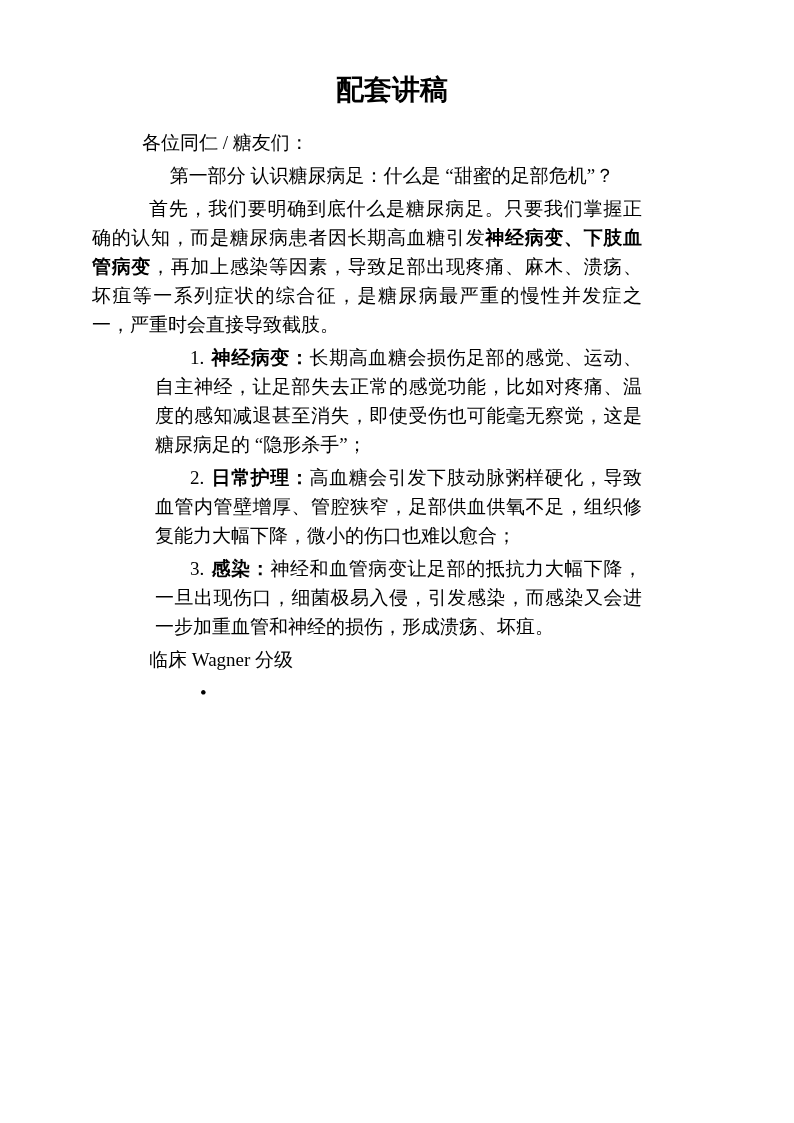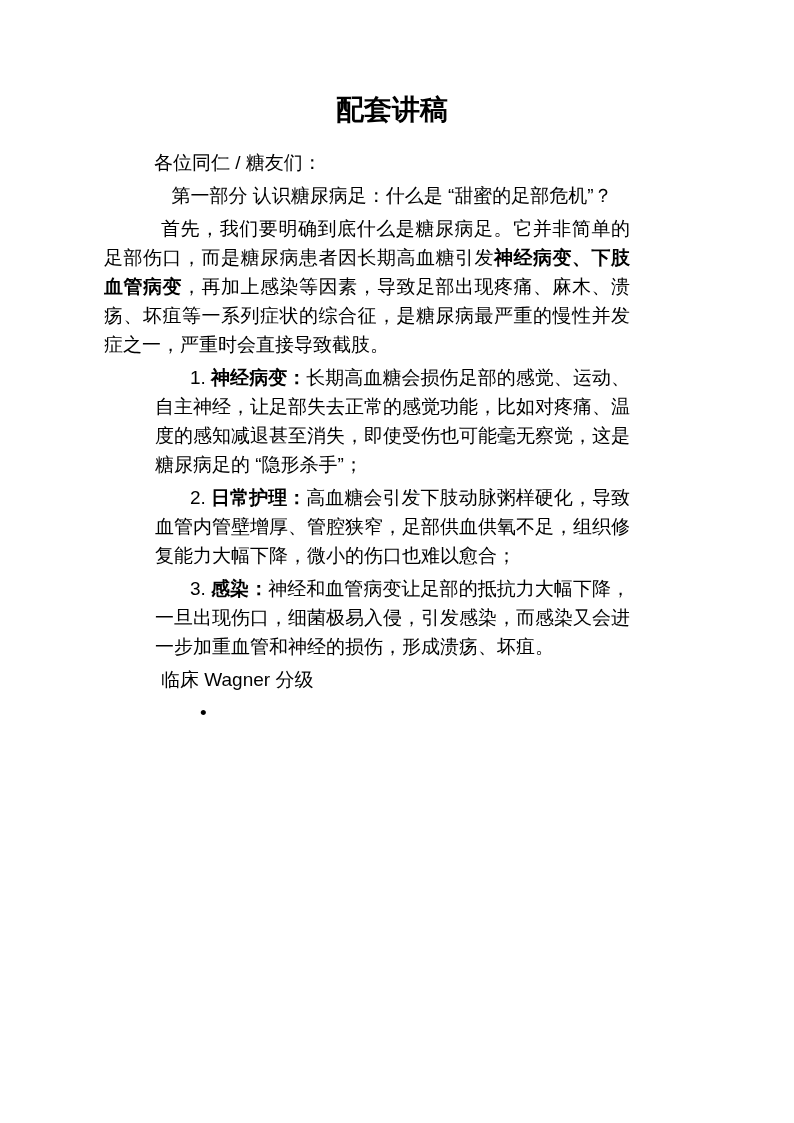--- a/index.html
+++ b/index.html
@@ -7,36 +7,36 @@
     padding: 0;
     background: #ffffff;
   }
   .page {
     position: relative;
     width: 758px;
     height: 1123px;
     box-sizing: border-box;
     background: #ffffff;
     color: #000000;
-    padding: 92px 112px 0 88px;
-    font-family: Liberation Sans, sans-serif;
+    padding: 72px 112px 0 88px;
+    font-family: Liberation Serif, serif;
     font-size: 19px;
     line-height: 29px;
     overflow: hidden;
   }
   .title {
     font-size: 28px;
     line-height: 36px;
     font-weight: bold;
     text-align: center;
     text-indent: 50px;
     margin: 0 0 20px 0;
   }
   p {
-    margin: 4px 16px;
+    margin: 4px 4px;
     text-align: justify;
   }
   .salutation {
     text-indent: 50px;
     text-align: left;
   }
   .indent {
     text-indent: 57px;
   }
   .block-indent {
@@ -73,21 +73,21 @@
 
 <div class="page">
 
   <h1 class="title">配套讲稿</h1>
 
   <p class="salutation">各位同仁 / 糖友们：</p>
 
 
   <p class="section-heading">第一部分 认识糖尿病足：什么是 “甜蜜的足部危机”？</p>
 
-  <p class="indent"><span>首先，我们要明确到底什么是糖尿病足。它并非简单的足部伤口，而是糖尿病患者因长期高血糖引发</span><span class="b">神经病变、下肢血管病变</span><span>，再加上感染等因素，导致足部出现疼痛、麻木、溃疡、坏疽等一系列症状的综合征，是糖尿病最严重的慢性并发症之一，严重时会直接导致截肢。</span></p>
+  <p class="indent"><span>首先，我们要明确到底什么是糖尿病足。只要我们掌握正确的认知，而是糖尿病患者因长期高血糖引发</span><span class="b">神经病变、下肢血管病变</span><span>，再加上感染等因素，导致足部出现疼痛、麻木、溃疡、坏疽等一系列症状的综合征，是糖尿病最严重的慢性并发症之一，严重时会直接导致截肢。</span></p>
 
 
 
   <p class="num-item"><span class="num">1.</span><span><span class="b">神经病变：</span><span>长期高血糖会损伤足部的感觉、运动、自主神经，让足部失去正常的感觉功能，比如对疼痛、温度的感知减退甚至消失，即使受伤也可能毫无察觉，这是糖尿病足的 “隐形杀手”；</span></span></p>
 
   <p class="num-item"><span class="num">2.</span><span><span class="b">日常护理：</span><span>高血糖会引发下肢动脉粥样硬化，导致血管内管壁增厚、管腔狭窄，足部供血供氧不足，组织修复能力大幅下降，微小的伤口也难以愈合；</span></span></p>
 
   <p class="num-item"><span class="num">3.</span><span><span class="b">感染：</span><span>神经和血管病变让足部的抵抗力大幅下降，一旦出现伤口，细菌极易入侵，引发感染，而感染又会进一步加重血管和神经的损伤，形成溃疡、坏疽。</span></span></p>
 
   <p class="indent">临床 Wagner 分级</p>

